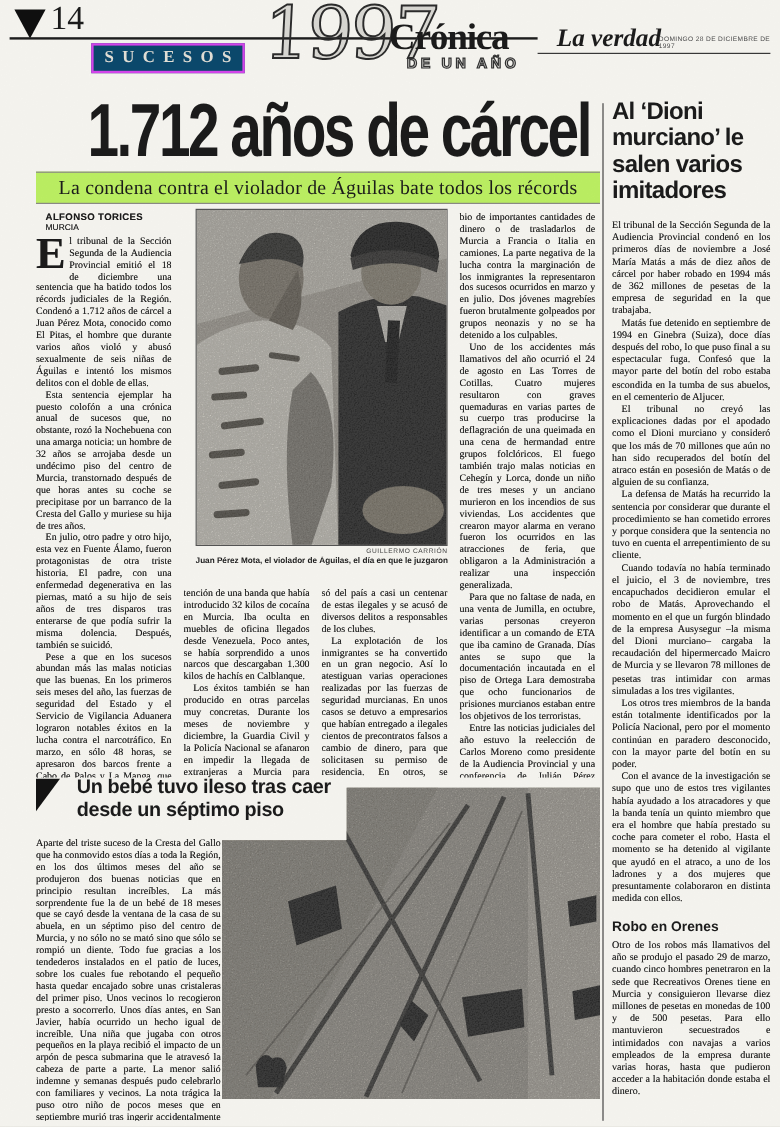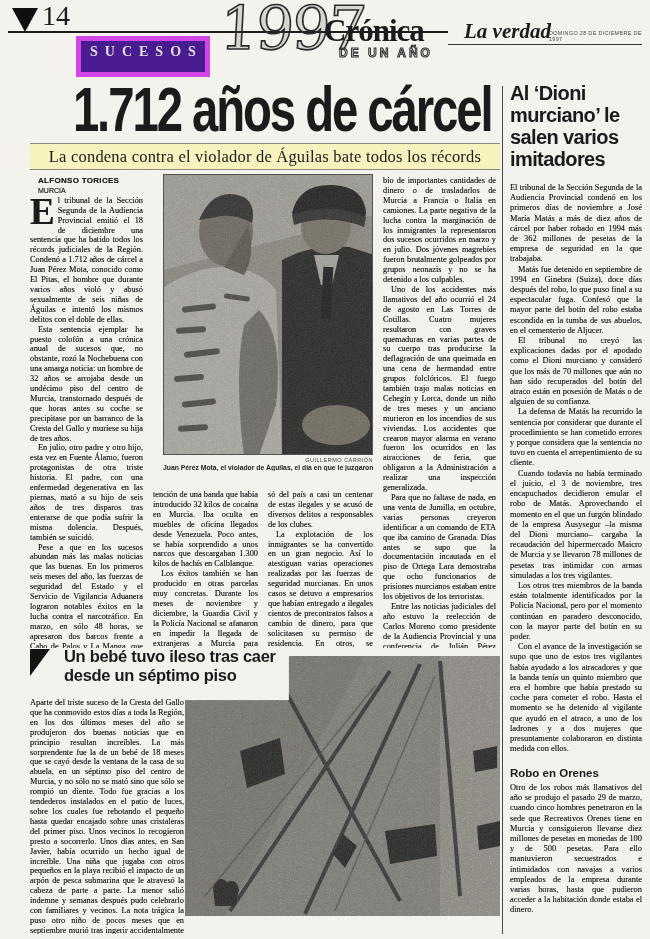--- a/index.html
+++ b/index.html
@@ -7,41 +7,41 @@
         font-family:"Liberation Serif",serif;color:#1c1c1c;}
   .noise{position:absolute;inset:0;pointer-events:none;opacity:.5;}
 
   
   .pg-tri{position:absolute;left:12px;top:8px;width:0;height:0;
           border-left:13px solid transparent;border-right:13px solid transparent;
           border-top:24px solid #101010;}
   .pg-num{position:absolute;left:42px;top:0px;font-size:28px;font-family:"Liberation Serif",serif;}
   .rule-a{position:absolute;left:8px;top:31px;width:440px;height:2px;background:#1e1e1e;}
   .rule-b{position:absolute;left:448px;top:44px;width:194px;height:1px;background:#3a3a3a;}
-  .section-label{position:absolute;left:76px;top:36px;background:#4c1d95;color:#e6e3da;
+  .section-label{position:absolute;left:76px;top:36px;background:#0c4a6e;color:#e6e3da;
           font-family:"Liberation Serif",serif;font-weight:bold;font-size:14px;
-          letter-spacing:7px;padding:3px 2px 12px 9px;border:5px solid #d946ef;}
+          letter-spacing:7px;padding:3px 2px 2px 9px;border:2px solid #d946ef;}
   .logo1997{position:absolute;left:220px;top:-2px;font-family:"DejaVu Serif",serif;
           font-size:60px;line-height:60px;color:rgba(55,55,55,.15);
           -webkit-text-stroke:1.6px #2d2d2d;transform:skewX(-3deg);letter-spacing:-2px;}
   .logo-cronica{position:absolute;left:324px;top:13px;font-family:"Liberation Serif",serif;
           font-weight:bold;font-size:31px;letter-spacing:-1px;}
   .logo-sub{position:absolute;left:339px;top:46px;font-family:"Liberation Sans",sans-serif;
           font-weight:bold;font-size:12px;letter-spacing:3px;color:rgba(70,70,70,.2);
           -webkit-text-stroke:1px #333;}
   .masthead{position:absolute;left:464px;top:19px;font-family:"Liberation Serif",serif;
           font-style:italic;font-weight:bold;font-size:21px;}
   .issue-date{position:absolute;left:549px;top:30px;font-family:"Liberation Sans",sans-serif;
           font-size:5.5px;color:#4c4c4c;letter-spacing:.3px;}
 
   
   .headline{position:absolute;left:30px;top:76px;width:470px;text-align:center;text-decoration:underline;}
   .headline span{display:inline-block;font-family:"Liberation Sans",sans-serif;font-weight:bold;
           font-size:57px;letter-spacing:-2.5px;white-space:nowrap;transform:scale(.83,1.1);}
-  .subbar{position:absolute;left:30px;top:143px;width:470px;height:25px;background:#fef9c3;
+  .subbar{position:absolute;left:30px;top:143px;width:470px;height:25px;background:#bef264;
           border-top:1px solid #8e8d88;border-bottom:1px solid #8e8d88;
           display:flex;align-items:center;justify-content:center;}
   .subbar span{font-size:16.5px;letter-spacing:.2px;}
 
   
   .body-cols{position:absolute;left:30px;top:176px;width:470px;height:472px;
           display:flex;gap:10px;overflow:hidden;}
   .col{font-size:8.3px;line-height:9.9px;text-align:justify;overflow:hidden;
           text-shadow:0 0 .4px rgba(20,20,20,.55);}
   .c1,.c4{width:113px;} .c2,.c3{width:105px;padding-top:314px;}

